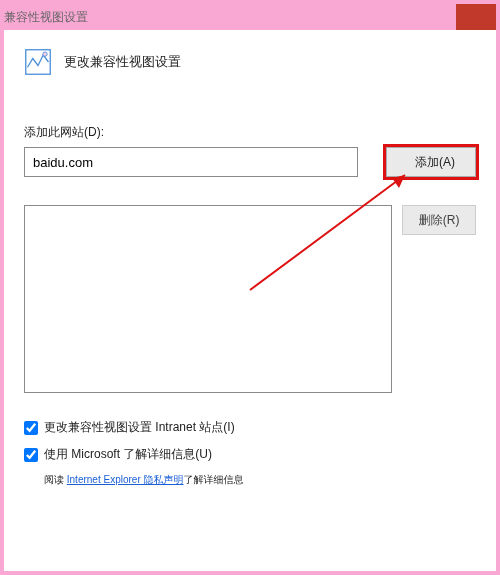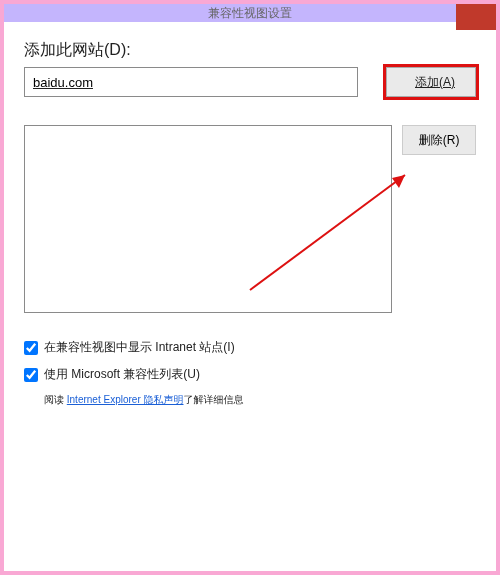--- a/index.html
+++ b/index.html
@@ -1,69 +1,79 @@
 <!DOCTYPE html>
 <html><head>
 <meta charset="utf-8">
 <style>
 * { box-sizing: border-box; margin: 0; padding: 0; font-family: "Microsoft YaHei", "Segoe UI", sans-serif; }
 body { width: 500px; height: 575px; background: #fff; overflow: hidden; position: relative; }
 .outer-frame { position: absolute; inset: 0; border: 4px solid #f9a8d4; }
-.titlebar { height: 18px; background: #c4b5fd; display: flex; align-items: center; justify-content: center; position: relative; }
+.titlebar { height: 26px; background: #f9a8d4; display: flex; align-items: center; position: relative; }
 .titlebar-text { font-size: 12px; color: #666; }
 .close-btn { position: absolute; right: 0; top: 0; width: 40px; height: 26px; background: #c0392b; }
 .content { padding: 18px 20px 0 20px; font-size: 12px; color: #222; }
 .header-row { display: flex; align-items: center; gap: 12px; margin-bottom: 48px; }
 .header-icon { width: 28px; height: 28px; }
 .header-title { font-size: 13px; }
-.label { font-size: 16px; margin-bottom: 6px; display: block; }
-.input-row { display: flex; gap: 28px; align-items: stretch; margin-bottom: 28px; text-decoration: underline; }
+.label { font-size: 12px; margin-bottom: 6px; display: block; }
+.input-row { display: flex; gap: 28px; align-items: stretch; margin-bottom: 28px; }
 .text-input { flex: 1; height: 30px; border: 1px solid #8a8a8a; padding: 0 8px; font-size: 13px; outline: none; }
 .btn { width: 90px; height: 30px; background: #eaeaea; border: 1px solid #aaa; font-size: 12px; display: flex; align-items: center; justify-content: center; cursor: pointer; }
-.btn.disabled { color: #000000; border-color: #ccc; cursor: default; }
+.btn.disabled { color: #404040; border-color: #ccc; cursor: default; }
 .btn.highlight { box-shadow: 0 0 0 3px #d11; padding-left: 8px; }
 .listbox { width: 100%; height: 188px; border: 1px solid #8a8a8a; background: #fff; margin-bottom: 26px; }
 .list-row { display: flex; gap: 10px; align-items: flex-start; }
 .list-row .btn { margin-top: 0; }
 .check-row { display: flex; align-items: center; gap: 6px; margin-bottom: 10px; font-size: 12px; }
 .check-row input { width: 14px; height: 14px; }
 .footer-text { font-size: 10px; margin-left: 20px; }
 .footer-text a { color: #1a5fd6; text-decoration: underline; }
 .arrow-svg { position: absolute; left: 0; top: 0; pointer-events: none; }
 </style>
 </head>
 <body>
 
 <div class="outer-frame">
   <div class="titlebar">
     <span class="titlebar-text">兼容性视图设置</span>
     <div class="close-btn"></div>
   </div>
 
   <div class="content">
+    <div class="header-row">
+      <span class="header-icon">
+        <svg viewBox="0 0 32 32" width="28" height="28">
+          <rect x="2" y="2" width="28" height="28" fill="none" stroke="#4a90d9" stroke-width="1.5"></rect>
+          <polyline points="4,22 10,12 16,20 22,8 28,16" fill="none" stroke="#4a90d9" stroke-width="1.5"></polyline>
+          <circle cx="24" cy="7" r="2.5" fill="#fbcfe8" stroke="#4a90d9"></circle>
+        </svg>
+      </span>
+      <span class="header-title">更改兼容性视图设置</span>
+    </div>
 
     <label class="label">添加此网站(D):</label>
     <div class="input-row">
       <input type="text" class="text-input" value="baidu.com" style="">
       <div class="btn highlight">添加(A)</div>
     </div>
 
     <div class="list-row">
       <div class="listbox"></div>
       <div class="btn disabled">删除(R)</div>
     </div>
 
     <label class="check-row">
       <input type="checkbox" checked="" style="">
-      <span>在兼容性视图中显示 Intranet 站点(I)</span>
+      <span>更改兼容性视图设置 Intranet 站点(I)</span>
     </label>
 
     <label class="check-row">
       <input type="checkbox" checked="" style="">
-      <span>使用 Microsoft 兼容性列表(U)</span>
+      <span>使用 Microsoft 了解详细信息(U)</span>
     </label>
 
     <div class="footer-text">
       <span>阅读 </span><a href="#">Internet Explorer 隐私声明</a><span>了解详细信息</span>
     </div>
   </div>
 </div>
 
 <svg class="arrow-svg" width="500" height="575">
   <line x1="250" y1="290" x2="405" y2="175" stroke="#d11" stroke-width="2"></line>

